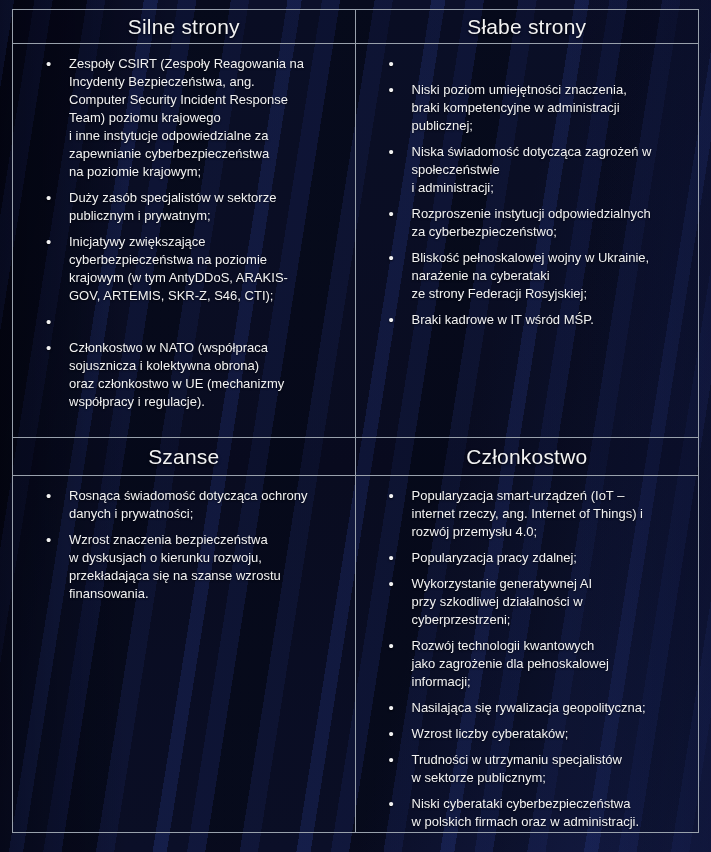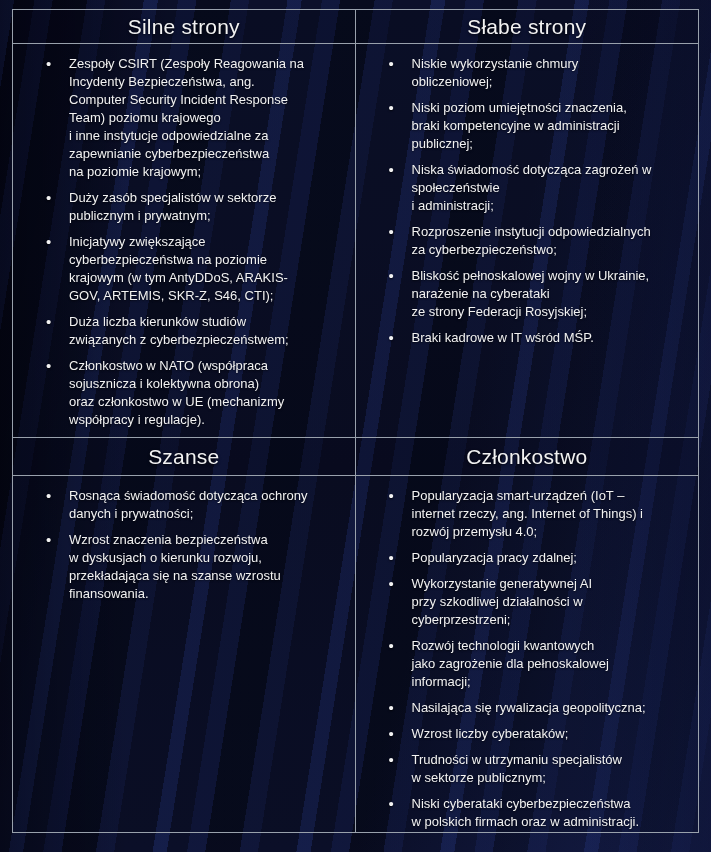--- a/index.html
+++ b/index.html
@@ -109,38 +109,34 @@
         </li>
         <li class="item">
           <span class="bullet">•</span>
           <span class="text">Inicjatywy zwiększające
 cyberbezpieczeństwa na poziomie
 krajowym (w tym AntyDDoS, ARAKIS-
 GOV, ARTEMIS, SKR-Z, S46, CTI);</span>
         </li>
         <li class="item">
           <span class="bullet">•</span>
-          <span class="text">Duża liczba kierunków studiów
-związanych z cyberbezpieczeństwem;</span>
         </li>
         <li class="item">
           <span class="bullet">•</span>
           <span class="text">Członkostwo w NATO (współpraca
 sojusznicza i kolektywna obrona)
 oraz członkostwo w UE (mechanizmy
 współpracy i regulacje).</span>
         </li>
       </ul>
     </div>
     <div class="cell content-cell row-sep">
       <ul class="items">
         <li class="item">
           <span class="bullet">•</span>
-          <span class="text">Niskie wykorzystanie chmury
-obliczeniowej;</span>
         </li>
         <li class="item">
           <span class="bullet">•</span>
           <span class="text">Niski poziom umiejętności znaczenia,
 braki kompetencyjne w administracji
 publicznej;</span>
         </li>
         <li class="item">
           <span class="bullet">•</span>
           <span class="text">Niska świadomość dotycząca zagrożeń w

